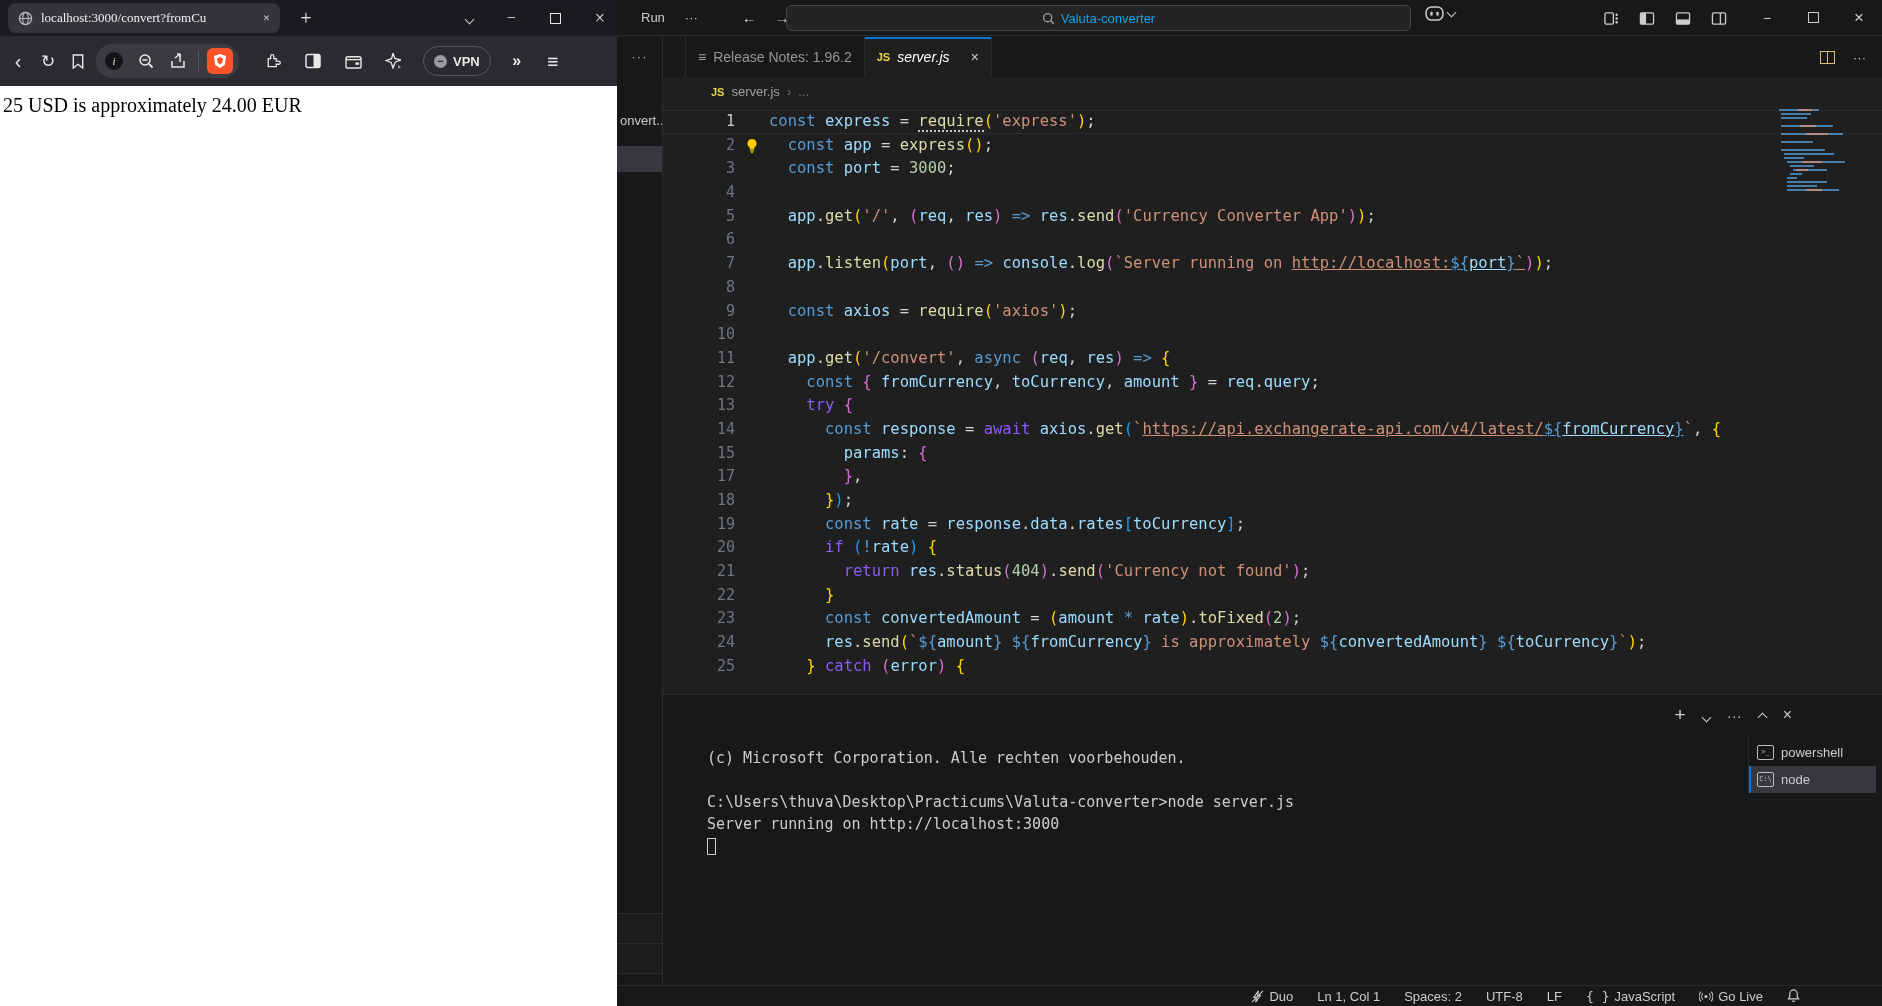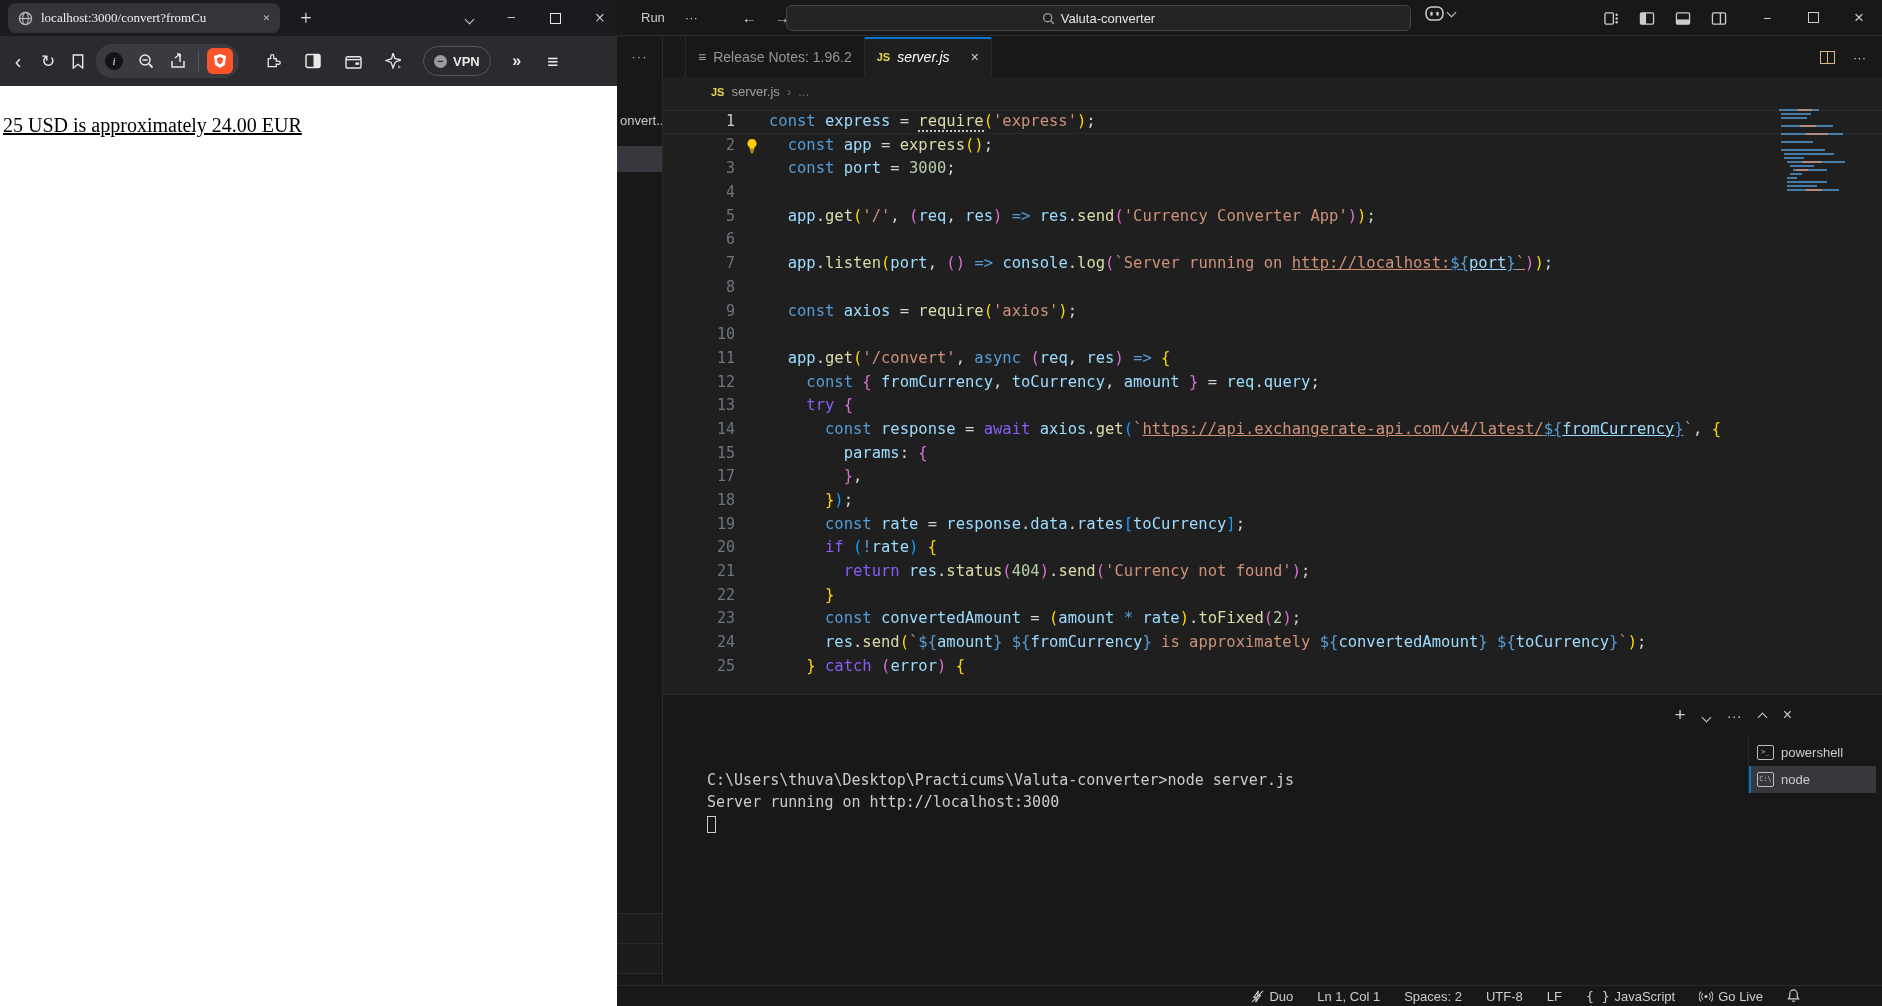--- a/index.html
+++ b/index.html
@@ -12,30 +12,30 @@
   .b-tab { display:flex; align-items:center; gap:8px; height:30px; margin-left:8px; padding:0 10px; width:272px; background:#34343a; border-radius:8px; color:#f1f1f1; font-size:13px; }
   .b-tab-title { flex:1; white-space:nowrap; overflow:hidden; }
   .b-icon { color:#e8e8e8; font-size:16px; line-height:1; display:inline-flex; align-items:center; justify-content:center; width:24px; height:24px; }
   .b-tabbar .winbtns { position:absolute; right:12px; top:0; height:36px; display:flex; align-items:center; gap:34px; color:#e8e8e8; }
   .b-toolbar { height:50px; background:#2a2a2f; display:flex; align-items:center; padding:0 6px; gap:6px; }
   .pill { display:flex; align-items:center; background:#3a3a41; border-radius:16px; height:34px; padding:0 6px; gap:8px; }
   .vpn-pill { display:flex; align-items:center; gap:6px; border:1px solid #55555c; border-radius:15px; height:30px; padding:0 10px; color:#e8e8e8; font-size:13px; font-weight:bold; }
   .vpn-dot { width:13px; height:13px; border-radius:50%; background:#9a9aa2; color:#2a2a2f; font-size:11px; line-height:12px; text-align:center; font-weight:bold; }
   .divider-v { width:1px; height:20px; background:#55555c; }
   .b-content { position:absolute; top:86px; left:0; right:0; bottom:0; background:#ffffff; }
-  .b-page-text { font-family:"Liberation Serif", serif; font-size:20px; color:#000; padding:28px 0 0 3px;text-decoration:underline; }
+  .b-page-text { font-family:"Liberation Serif", serif; font-size:20px; color:#000; padding:8px 0 0 3px; }
   .brave-badge { width:26px; height:26px; border-radius:6px; background:#fb542b; display:flex; align-items:center; justify-content:center; }
 
   
   .vscode { position:absolute; left:617px; top:0; width:1265px; height:1006px; background:#1f1f1f; font-size:13px; color:#ccc; }
   .titlebar { position:absolute; left:0; top:0; right:0; height:36px; background:#181818; border-bottom:1px solid #2b2b2b; display:flex; align-items:center; }
   .menu-item { color:#cccccc; font-size:13px; padding:0 10px; }
   .nav-arrows { display:flex; gap:18px; margin-left:34px; color:#cfcfcf; font-size:15px; }
   .searchbox { position:absolute; left:169px; width:625px; top:5px; height:26px; background:#2117
-  ;background:#242424; border:1px solid #454545; border-radius:6px; display:flex; align-items:center; justify-content:center; gap:6px; color:#e5e5e5; font-size:13px; }
+  ;background:#242424; border:1px solid #454545; border-radius:6px; display:flex; align-items:center; justify-content:center; gap:6px; color:#0ea5e9; font-size:13px; }
   .copilot { position:absolute; left:808px; top:6px; display:flex; align-items:center; gap:4px; color:#ccc; }
   .layout-icons { position:absolute; right:155px; top:0; height:36px; display:flex; align-items:center; gap:20px; }
   .vs-winbtns { position:absolute; right:0; top:0; height:36px; display:flex; }
   .vs-winbtns span { width:46px; text-align:center; line-height:36px; color:#cccccc; font-size:14px; }
 
   .vs-sidebar { position:absolute; left:0; top:37px; width:46px; height:948px; background:#181818; border-right:1px solid #2b2b2b; overflow:hidden; }
   .vs-sidebar .sb-head { height:40px; color:#bbb; text-align:center; line-height:40px; letter-spacing:1px; }
   .sb-folder { color:#cccccc; font-size:13px; padding-left:3px; margin-top:36px; white-space:nowrap; }
   .sb-selected { margin-top:18px; height:26px; background:#37373d; }
   .sb-bottom { position:absolute; bottom:0; left:0; right:0; }
@@ -341,20 +341,21 @@
       <div class="panel-head">
         <span class="panel-actions">
           <span style="font-size:19px;">+</span>
           <span><span class="chev"></span></span>
           <span>···</span>
           <span><span class="chev up"></span></span>
           <span style="font-size:16px;">×</span>
         </span>
       </div>
       <div class="term-body" id="term-body">
+          <div class="trow">(c) Microsoft Corporation. Alle rechten voorbehouden.</div>
           <div class="trow"></div>
           <div class="trow">C:\Users\thuva\Desktop\Practicums\Valuta-converter&gt;node server.js</div>
           <div class="trow">Server running on http://localhost:3000</div>
           <div class="trow"><span class="cursor"></span></div>
         </div>
       <div class="term-side" id="term-side">
           <div class="term-item">
             <span class="term-ico">&gt;_</span>
             <span>powershell</span>
           </div>

